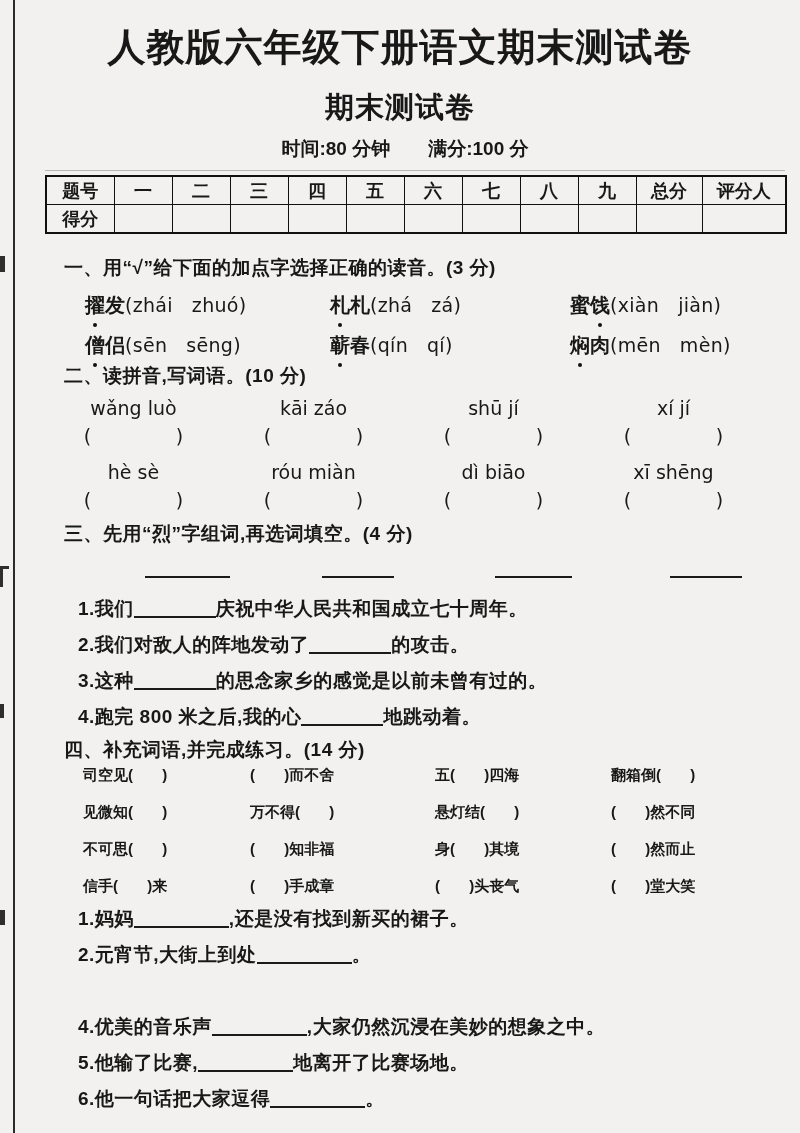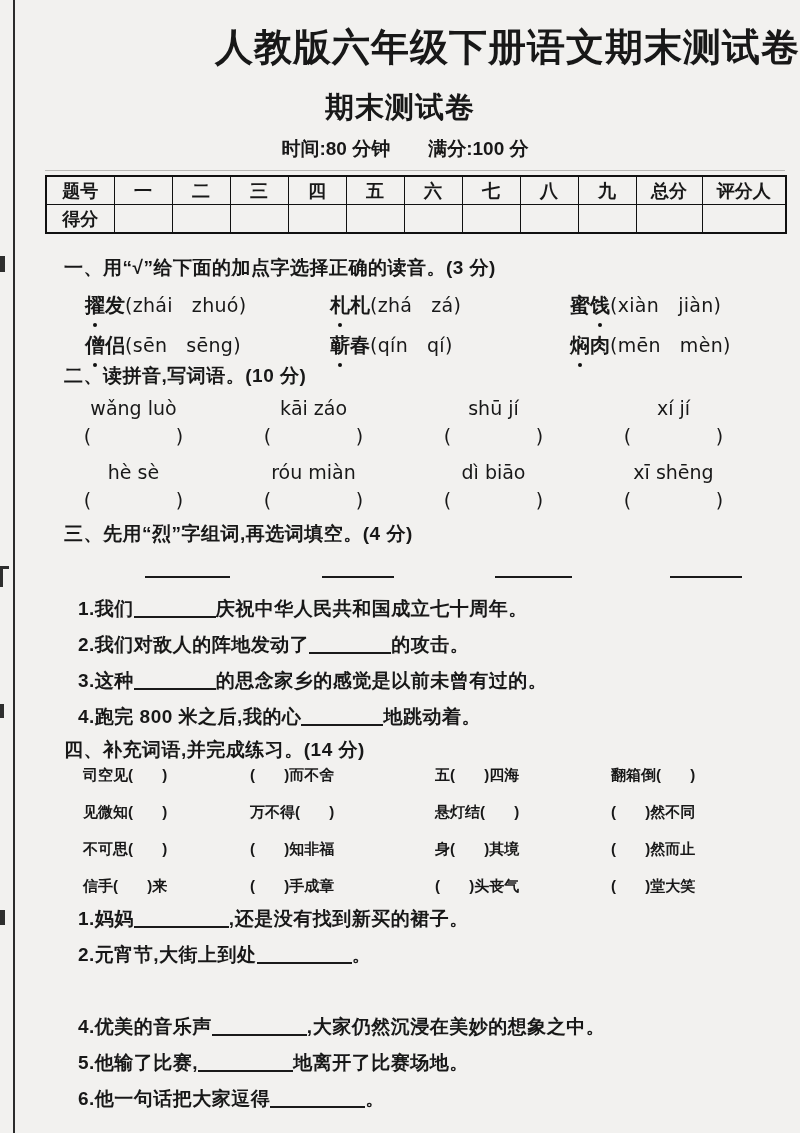--- a/index.html
+++ b/index.html
@@ -11,21 +11,21 @@
     overflow:hidden;
   }
   .page{position:relative;width:800px;height:1133px;overflow:hidden;}
   .vline{position:absolute;left:13px;top:0;width:2px;height:1133px;background:#2b2b2b;}
   .frag{position:absolute;left:0;background:#2e2e2e;}
   .frag.f1{top:256px;width:5px;height:16px;}
   .frag.f2{top:566px;width:6px;height:18px;background:transparent;border-top:3px solid #2e2e2e;border-left:3px solid #2e2e2e;}
   .frag.f3{top:704px;width:4px;height:14px;}
   .frag.f4{top:910px;width:5px;height:15px;}
 
-  .title{position:absolute;top:22px;left:0;width:800px;text-align:right;
+  .title{position:absolute;top:22px;left:0;width:800px;text-align:center;
     font-size:38px;font-weight:bold;letter-spacing:1px;}
   .subtitle{position:absolute;top:88px;left:0;width:800px;text-align:center;
     font-size:29px;font-weight:bold;letter-spacing:1px;}
   .infoline{position:absolute;top:136px;left:0;width:810px;display:flex;
     justify-content:center;gap:38px;font-size:19px;font-weight:bold;}
 
   .pre-table-line{position:absolute;top:170px;left:45px;width:740px;height:1px;background:#b9b8b5;}
   table.score{position:absolute;top:175px;left:45px;width:740px;
     border-collapse:collapse;table-layout:fixed;}
   table.score th,table.score td{

